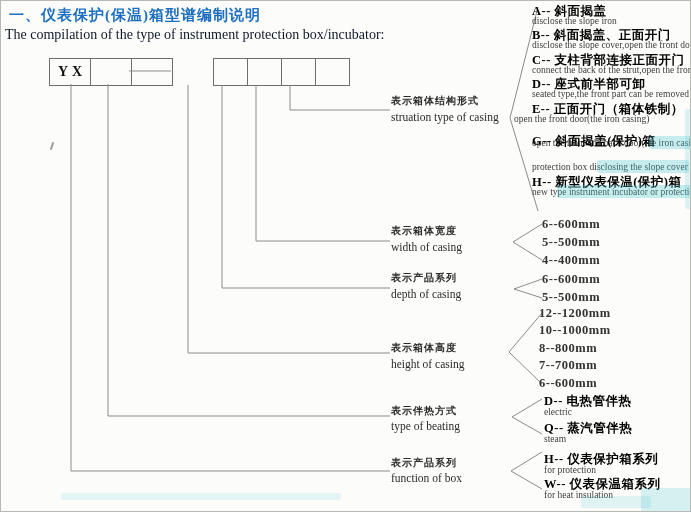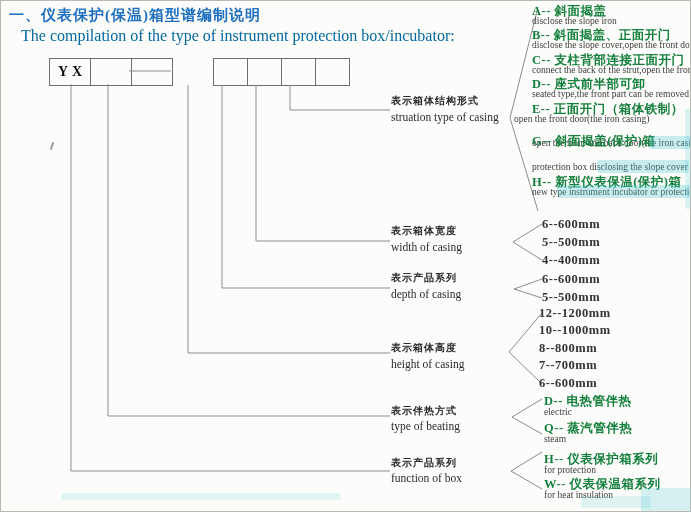--- a/index.html
+++ b/index.html
@@ -3,29 +3,29 @@
 <meta charset="utf-8">
 <style>
   html,body{margin:0;padding:0;background:#e8e8e8;}
   #page{
     position:relative;width:691px;height:512px;overflow:hidden;
     background:#fcfcfa;border:1px solid #b8b8b4;box-sizing:border-box;
     font-family:"Liberation Serif","DejaVu Serif",serif;color:#1a1a1a;
   }
   .abs{position:absolute;white-space:nowrap;}
   #title{left:8px;top:5px;font-size:15px;font-weight:700;color:#1e6fc0;letter-spacing:1px;}
-  #subtitle{left:20px;top:26px;font-size:16px;color:#0369a1;}
+  #subtitle{left:4px;top:26px;font-size:14px;color:#0f172a;}
   .box-group{position:absolute;display:flex;height:26px;border:1px solid #6e6e6e;background:transparent;margin-left:42px;}
   .code-cell{width:40px;height:100%;border-right:1px solid #6e6e6e;display:flex;align-items:center;justify-content:center;}
   .code-cell:last-child{border-right:none;}
   .code-cell .prefix{font-size:14px;font-weight:700;letter-spacing:4px;padding-left:4px;color:#111;}
   svg.lines{position:absolute;left:0;top:0;pointer-events:none;}
   .lbl-zh{font-size:10px;font-weight:700;color:#2b2b2b;letter-spacing:1px;}
   .lbl-en{font-size:11.5px;color:#2b2b2b;}
-  .opt-zh{font-size:12.5px;font-weight:700;color:#15803d;letter-spacing:0.5px;}
+  .opt-zh{font-size:12.5px;font-weight:700;color:#000000;letter-spacing:0.5px;}
   .opt-en{font-size:9.5px;color:#3d3d3d;}
   .opt-num{font-size:12.5px;font-weight:600;color:#333;letter-spacing:0.5px;}
   .artifact{position:absolute;pointer-events:none;border-radius:3px;}
   .stray{position:absolute;width:2px;height:8px;background:#9a9a9a;transform:rotate(18deg);}
 </style>
 </head>
 <body>
 
 <div id="page">
 

